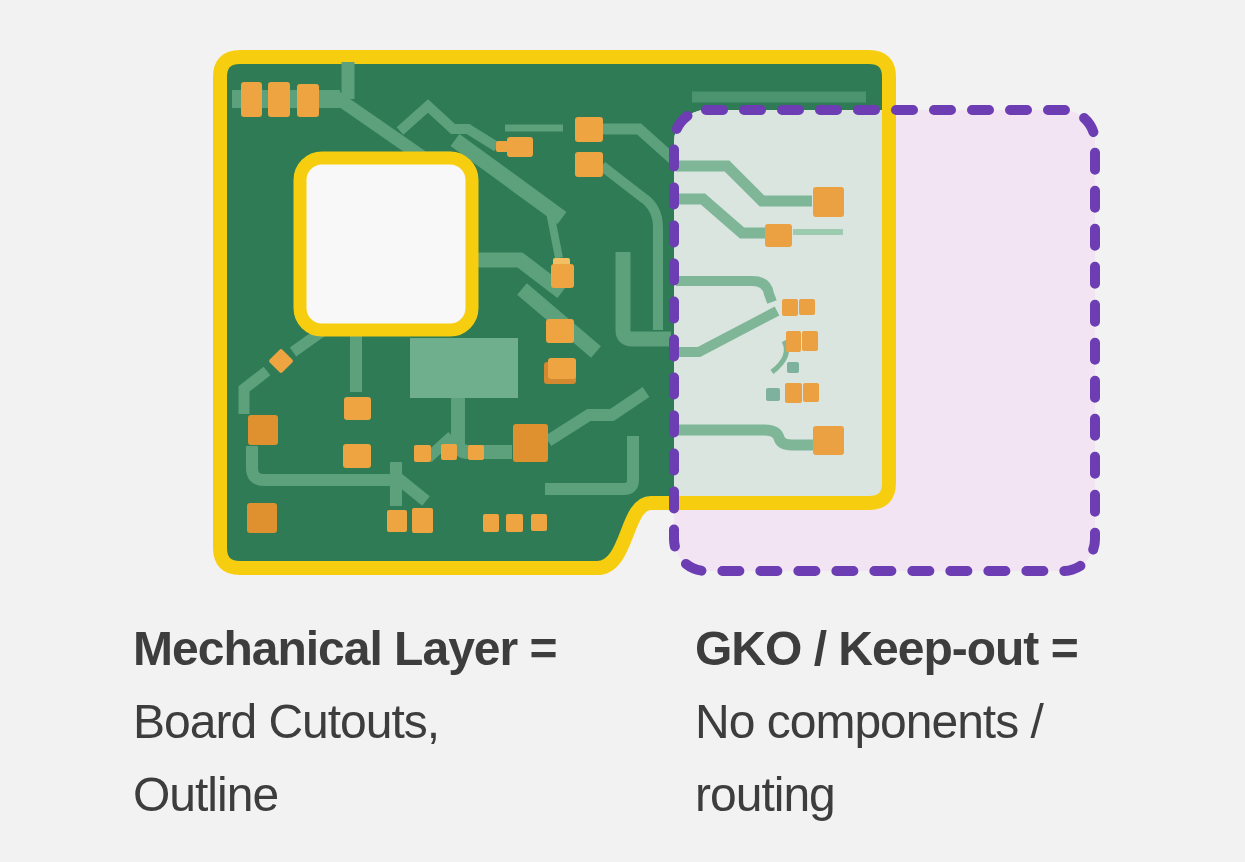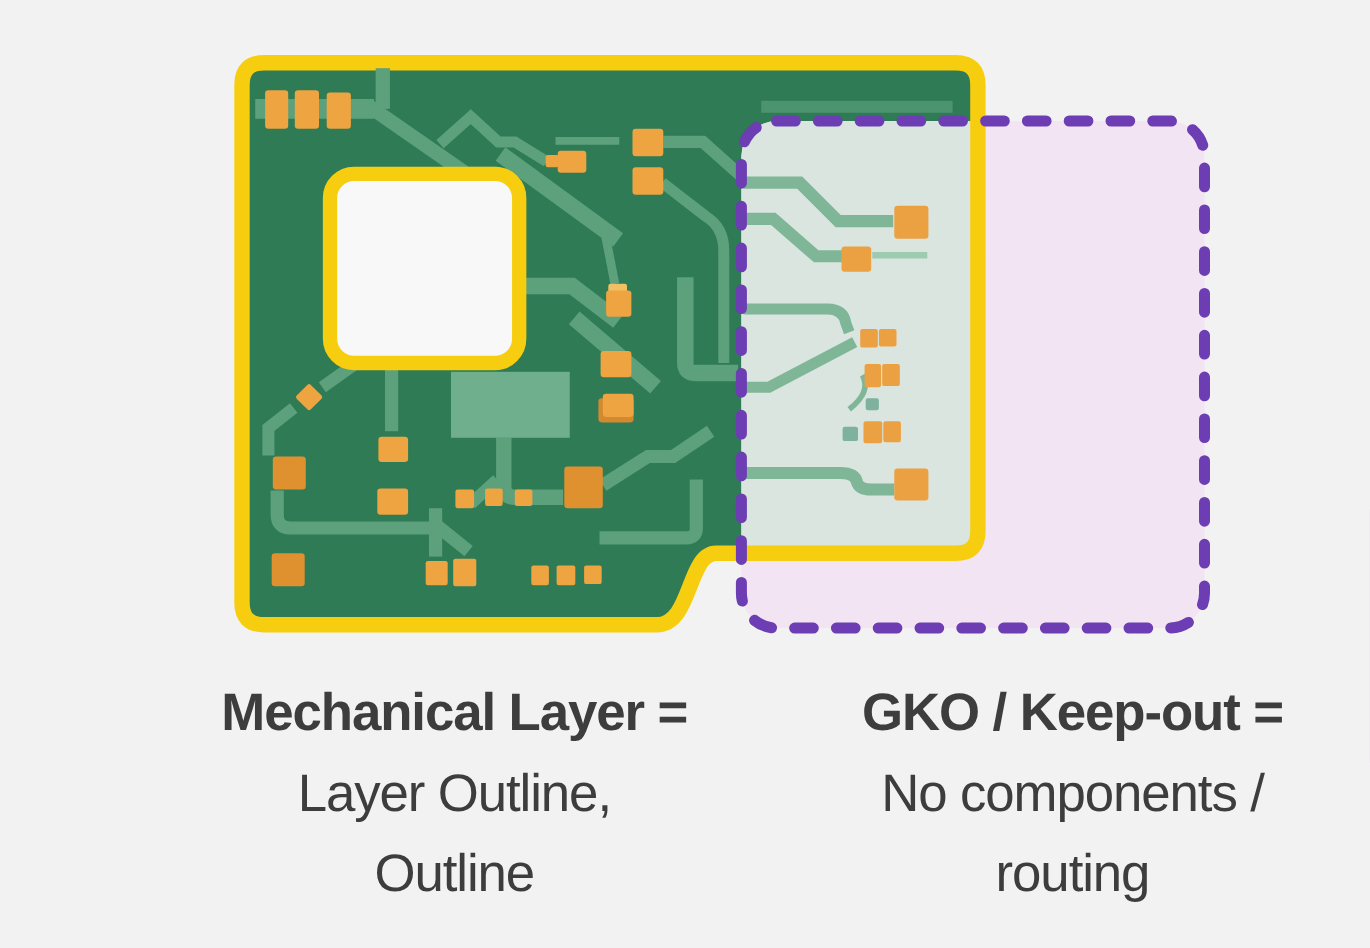--- a/index.html
+++ b/index.html
@@ -8,21 +8,21 @@
     --pad:#EEA440; --padDark:#E0912F; --padLight:#F2C063; --padShadow:#D2892F; --padMuted:#EBA041;
     --teal:#7FB29E; --keepoutFill:#F2E4F3; --keepoutOverlap:#D9E5DE; --keepoutBorder:#6C3DB3;
     --text:#3D3D3D;
   }
   html,body{margin:0;padding:0;}
   body{
     width:1245px;height:862px;position:relative;overflow:hidden;
     background:var(--bg);
     font-family:"Liberation Sans","DejaVu Sans",sans-serif;
   }
-  .stage{position:absolute;left:0;top:0;width:1245px;height:862px;text-align:center;}
+  .stage{position:absolute;left:0;top:0;width:1245px;height:862px;}
   svg{display:block;}
   .board{fill:var(--board);stroke:var(--outline);stroke-width:14;}
   .board-overlap{fill:var(--keepoutOverlap);stroke:var(--outline);stroke-width:14;}
   .cutout{fill:var(--cutout);stroke:var(--outline);stroke-width:13;}
   .trace{stroke:var(--trace);fill:none;}
   .trace-muted{stroke:var(--traceMuted);fill:none;}
   .trace-thin{stroke:var(--thinTrace);fill:none;}
   .component{fill:var(--component);}
   .pad{fill:var(--pad);}
   .pad-dark{fill:var(--padDark);}
@@ -138,21 +138,21 @@
         <rect class="pad-muted" x="803" y="383" width="16" height="19" rx="2"></rect>
         <rect class="pad-muted" x="813" y="426" width="31" height="29" rx="3"></rect>
       </g>
     </g>
 
     <rect class="keepout-border" x="674" y="110" width="421" height="461" rx="32"></rect>
   </svg>
 
   <div class="caption caption-left">
     <div class="b">Mechanical Layer =</div>
-    <div>Layer Outline,</div>
+    <div>Board Cutouts,</div>
     <div>Outline</div>
   </div>
   <div class="caption caption-right">
     <div class="b">GKO / Keep-out =</div>
     <div>No components /</div>
     <div>routing</div>
   </div>
 </div>
 
 </body></html>

